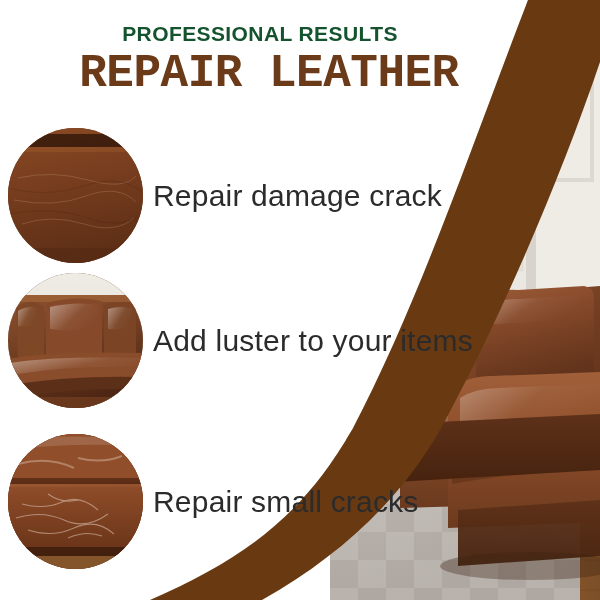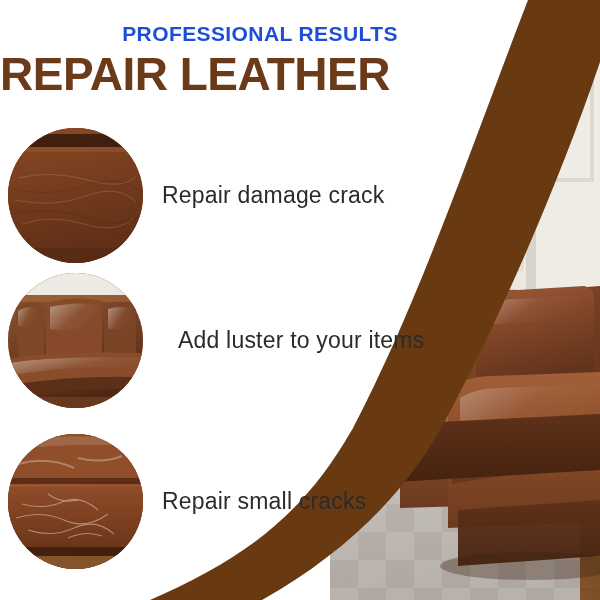--- a/index.html
+++ b/index.html
@@ -39,66 +39,67 @@
 
   
   #eyebrow {
     position:absolute;
     left:0; top:22px;
     width:520px;
     text-align:center;
     font-size:21px;
     font-weight:bold;
     letter-spacing:0.4px;
-    color:#1d4ed8;
+    color:#14532d;
     font-family:"Liberation Sans", sans-serif;
     white-space:nowrap;
   }
 
   #headline {
     position:absolute;
     left:0; top:50px;
     width:520px;
-    text-align:left;
+    text-align:center;
     font-size:46px;
     font-weight:bold;
     letter-spacing:-0.5px;
     color:#6B3A18;
     line-height:1.05;
-    font-family:Liberation Sans, sans-serif;
+    font-family:Liberation Mono, monospace;
     white-space:nowrap;
+    padding-left:18px;
   }
 
   
   .feature {
     position:absolute;
     left:8px;
     width:480px;
     height:135px;
     display:flex;
     align-items:center;
   }
   #feature-0 { top:128px; }
-  #feature-1 { top:273px;gap:16px; }
+  #feature-1 { top:273px; }
   #feature-2 { top:434px; }
 
   .thumb {
     position:relative;
     flex:0 0 auto;
     width:135px; height:135px;
     border-radius:50%;
     overflow:hidden;
     background:#6b3c1d;
   }
   .thumb svg { display:block; width:135px; height:135px; }
 
   .feature-label {
     flex:1 1 auto;
-    margin-left:19px;
-    font-size:23px;
+    margin-left:10px;
+    font-size:30px;
     color:#2b2b2b;
     font-family:"Liberation Sans", sans-serif;
     letter-spacing:0.2px;
     white-space:nowrap;
   }
 </style>
 </head>
 <body>
 
 <div id="banner">

